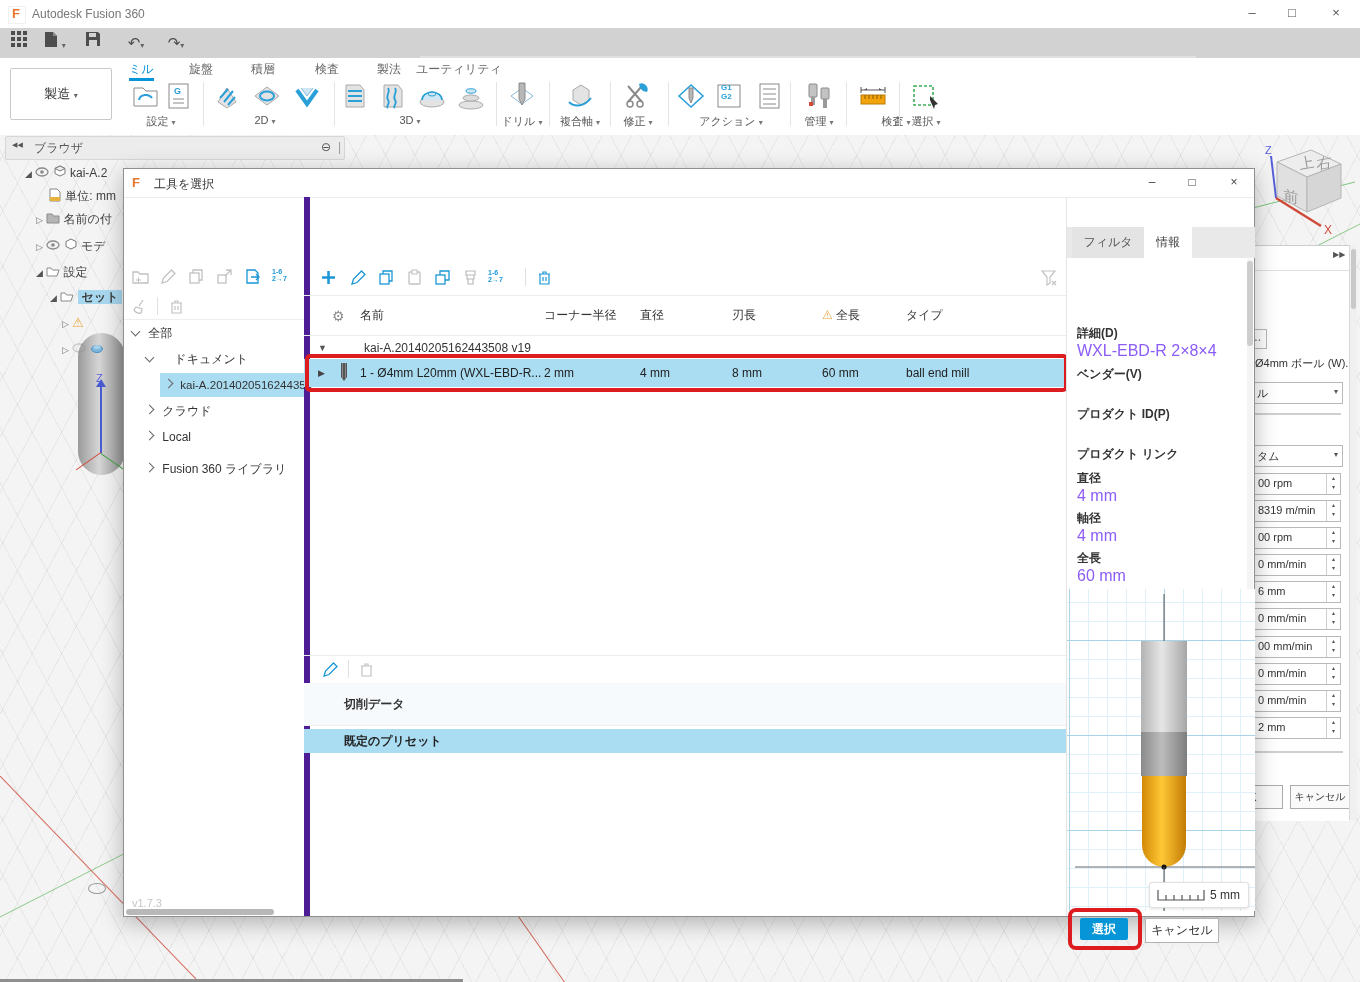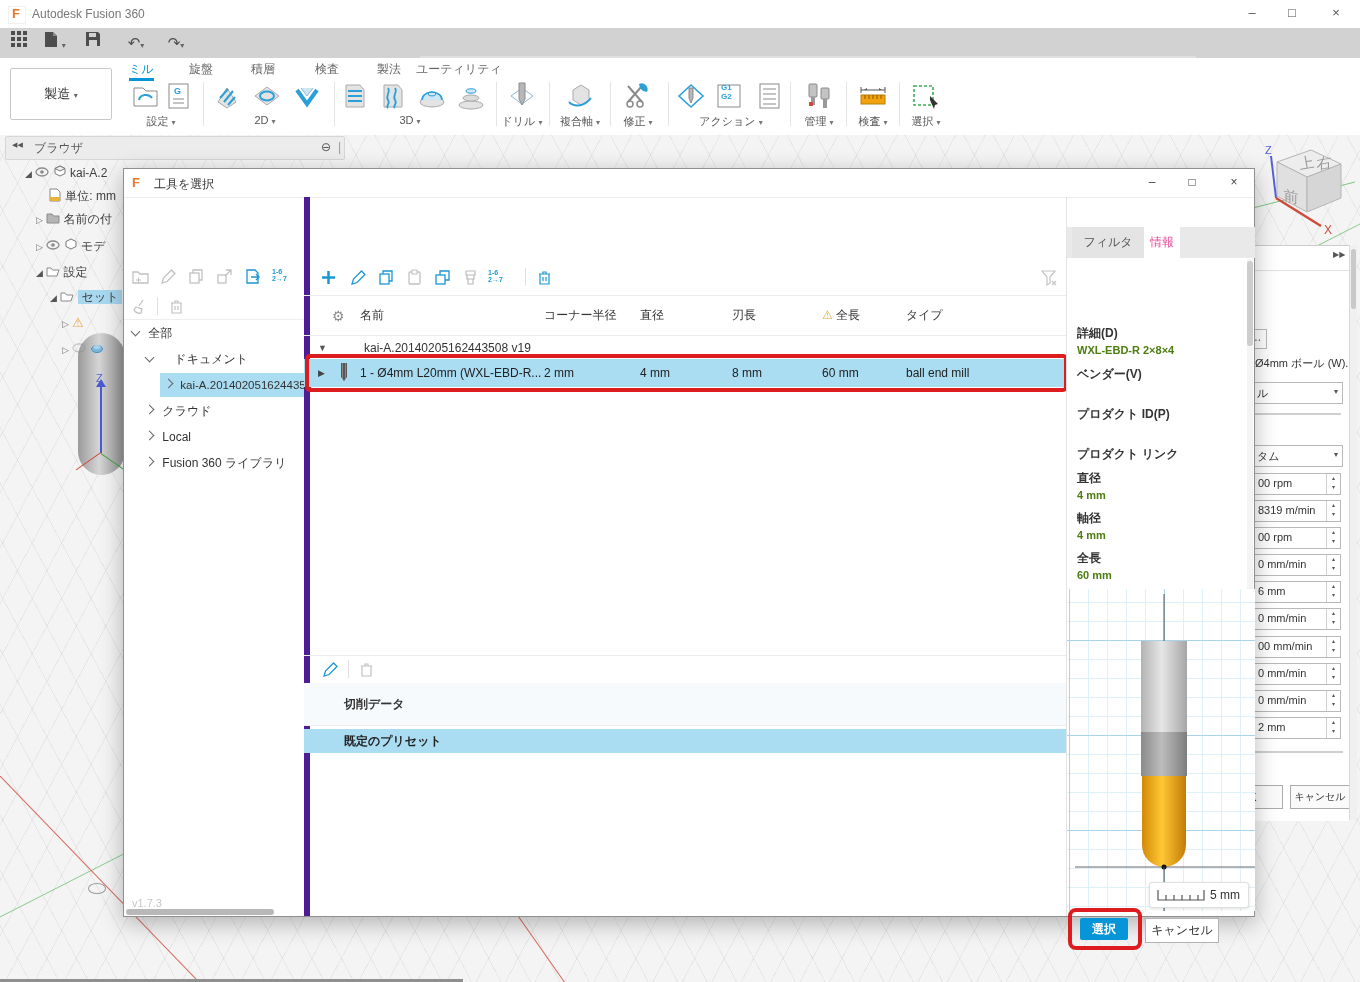--- a/index.html
+++ b/index.html
@@ -38,21 +38,21 @@
   
   .canvas{left:0;top:135px;width:1360px;height:847px;background:#f4f4f4;
      background-image:
        repeating-linear-gradient(62deg,rgba(120,120,120,.10) 0 1px,transparent 1px 26px),
        repeating-linear-gradient(-62deg,rgba(120,120,120,.10) 0 1px,transparent 1px 26px);}
   .axisline{height:1px;transform-origin:0 0;}
   
   .brw-head{left:5px;top:1px;width:338px;height:22px;background:#ececec;border:1px solid #d6d6d6;border-radius:2px;}
   .brw-item{height:16px;line-height:16px;color:#3f3f3f;font-size:12px;white-space:nowrap;}
   .mini{width:14px;height:14px;display:inline-block;vertical-align:-2px;}
-  .selchip{background:#a8d8f0;padding:0 4px;}
+  .selchip{background:#a8d8f0;padding:0 4px;font-weight:bold;}
   
   .capsule{left:78px;top:198px;width:47px;height:142px;border-radius:24px;
            background:linear-gradient(90deg,#9a9a9a,#d6d6d6 45%,#8d8d8d);}
   
   
   .sidepanel{left:1253px;top:110px;width:96px;height:575px;background:#fff;border-top:1px solid #ccc;overflow:hidden;}
   .sp-box{border:1px solid #b9b9b9;background:#fff;color:#333;}
   .sp-spin{position:absolute;right:0;top:0;width:13px;height:100%;border-left:1px solid #cfcfcf;font-size:6px;color:#555;text-align:center;line-height:9px;}
   .spin-row{position:absolute;left:-40px;width:126px;height:20px;}
   .spin-val{position:absolute;left:44px;top:3px;font-size:11px;color:#333;white-space:nowrap;}
@@ -77,21 +77,21 @@
   .thead{left:0;top:98px;width:762px;height:39px;border-top:1px solid #ececec;border-bottom:1px solid #ececec;color:#333;font-size:12px;}
   .grouprow{left:0;top:140px;width:762px;height:22px;line-height:22px;color:#333;}
   .datarow{left:0;top:162px;width:762px;height:28px;background:#aadcf2;color:#222;font-size:12px;}
   .redbox{border:4px solid #dd1c20;border-radius:5px;}
   .cut-toolbar{left:0;top:458px;width:762px;height:28px;border-top:1px solid #ececec;}
   .cut-head{left:0;top:486px;width:762px;height:42px;background:#f7fafc;border-bottom:1px solid #eee;line-height:42px;color:#333;}
   .cut-preset{left:0;top:532px;width:762px;height:24px;background:#aadcf2;line-height:24px;color:#222;}
   .rightpane{left:942px;top:28px;width:188px;height:719px;border-left:1px solid #e4e4e4;}
   .itab{top:30px;height:31px;line-height:31px;text-align:center;font-size:12px;}
   .ifield .lb{font-size:12px;font-weight:700;color:#333;line-height:17px;}
-  .ifield .vl{font-size:11px;color:#4d7c0f;line-height:17px;font-weight:bold;}
+  .ifield .vl{font-size:16px;color:#8b5cf6;line-height:17px;}
   .preview{left:0;top:392px;width:188px;height:322px;overflow:hidden;background:#fff;
     background-image:
       linear-gradient(#a9d3e9 1px,transparent 1px),linear-gradient(90deg,#a9d3e9 1px,transparent 1px),
       linear-gradient(#def0f9 1px,transparent 1px),linear-gradient(90deg,#def0f9 1px,transparent 1px);
     background-size:95px 95px,95px 95px,19px 19px,19px 19px;
     background-position:2px 51px,2px 51px,2px 51px,2px 51px;}
   .scalebadge{left:82px;top:293px;width:98px;height:24px;background:#fff;border:1px solid #e0e0e0;border-radius:3px;
               box-shadow:0 1px 3px rgba(0,0,0,.12);}
   .btn-select{left:13px;top:721px;width:48px;height:22px;background:#0696d7;color:#fff;text-align:center;line-height:22px;font-size:12px;font-weight:700;border-radius:2px;}
   .btn-cancel{left:78px;top:721px;width:72px;height:23px;background:#fff;border:1px solid #b3b3b3;color:#333;text-align:center;line-height:23px;font-size:12px;}
@@ -322,21 +322,21 @@
 
     <div class="abs rsep" style="left:846px"></div>
 
     <div class="abs ric" style="left:858px">
       <svg viewBox="0 0 30 32">
           <path d="M3 10h24M3 7v6M27 7v6" stroke="#555"></path>
           <path d="M6 10l3-2v2zM24 10l-3-2v2z" fill="#555"></path>
           <rect x="3" y="15" width="24px" height="9" fill="#f2a20c" stroke="#b97c06"></rect>
           <path d="M7 15v4M11 15v4M15 15v4M19 15v4M23 15v4" stroke="#8a5c04"></path>
         </svg></div>
-    <div class="abs rgroup-label" style="left:837px;width:72px">
+    <div class="abs rgroup-label" style="left:860px;width:72px">
       <span>検査</span> <span class="dd">▾</span></div>
 
     <div class="abs rsep" style="left:899px"></div>
 
     <div class="abs ric" style="left:910px">
       <svg viewBox="0 0 30 32">
           <rect x="4" y="6" width="19" height="19" fill="none" stroke="#3faf5a" stroke-width="1.6" stroke-dasharray="3 2"></rect>
           <path d="M20 16l8 8-3 1-1 4-4-9z" fill="#333"></path>
         </svg></div>
     <div class="abs rgroup-label" style="left:890px;width:72px">
@@ -570,21 +570,21 @@
         <span style="margin-left:5px;font-size:11.5px">kai-A.2014020516244350</span>
       </div>
       <div class="tree-row abs" style="left:0;top:202px;width:180px">
         <span style="margin-left:22px" class="chev right"></span>
         <span style="margin-left:6px">クラウド</span>
       </div>
       <div class="tree-row abs" style="left:0;top:228px;width:180px">
         <span style="margin-left:22px" class="chev right"></span>
         <span style="margin-left:6px">Local</span>
       </div>
-      <div class="tree-row abs" style="left:0;top:254px;width:180px">
+      <div class="tree-row abs" style="left:0;top:260px;width:180px">
         <span style="margin-left:22px" class="chev right"></span>
         <span style="margin-left:6px">Fusion 360 ライブラリ</span>
       </div>
       <div class="abs" style="left:2px;top:712px;width:148px;height:6px;background:#b8b8b8;border-radius:3px"></div>
     </div>
 
     <div class="abs centerpane">
       <div class="abs" style="left:0;top:67px;width:762px;height:27px">
         <span class="abs dlgtb-ic" style="left:12px"><svg viewBox="0 0 17 17">
               <path d="M8.5 2v13M2 8.5h13" stroke="#1a97d5" stroke-width="2"></path>
@@ -664,21 +664,21 @@
         <span style="padding-left:40px;font-weight:700">切削データ</span>
       </div>
       <div class="abs cut-preset">
         <span style="padding-left:40px;font-weight:700">既定のプリセット</span>
       </div>
     </div>
 
     <div class="abs rightpane">
       <div class="abs" style="left:0;top:30px;width:188px;height:31px;background:#e9e9e9"></div>
       <div class="abs itab" style="left:5px;width:72px;background:#e4e4e4;color:#555">フィルタ</div>
-      <div class="abs itab" style="left:77px;width:36px;background:#fff;color:#ec4899">情報</div>
+      <div class="abs itab" style="left:77px;width:48px;background:#fff;color:#404040">情報</div>
 
       <div class="abs" style="left:0;top:62px;width:178px;height:330px;overflow:hidden;background:#fff;padding-left:10px;box-sizing:border-box">
         <div class="ifield abs" style="top:66px">
             <div class="lb">詳細(D)</div>
             <div class="vl">WXL-EBD-R 2×8×4</div>
           </div>
         <div class="ifield abs" style="top:107px">
             <div class="lb">ベンダー(V)</div>
           </div>
         <div class="ifield abs" style="top:147px">

